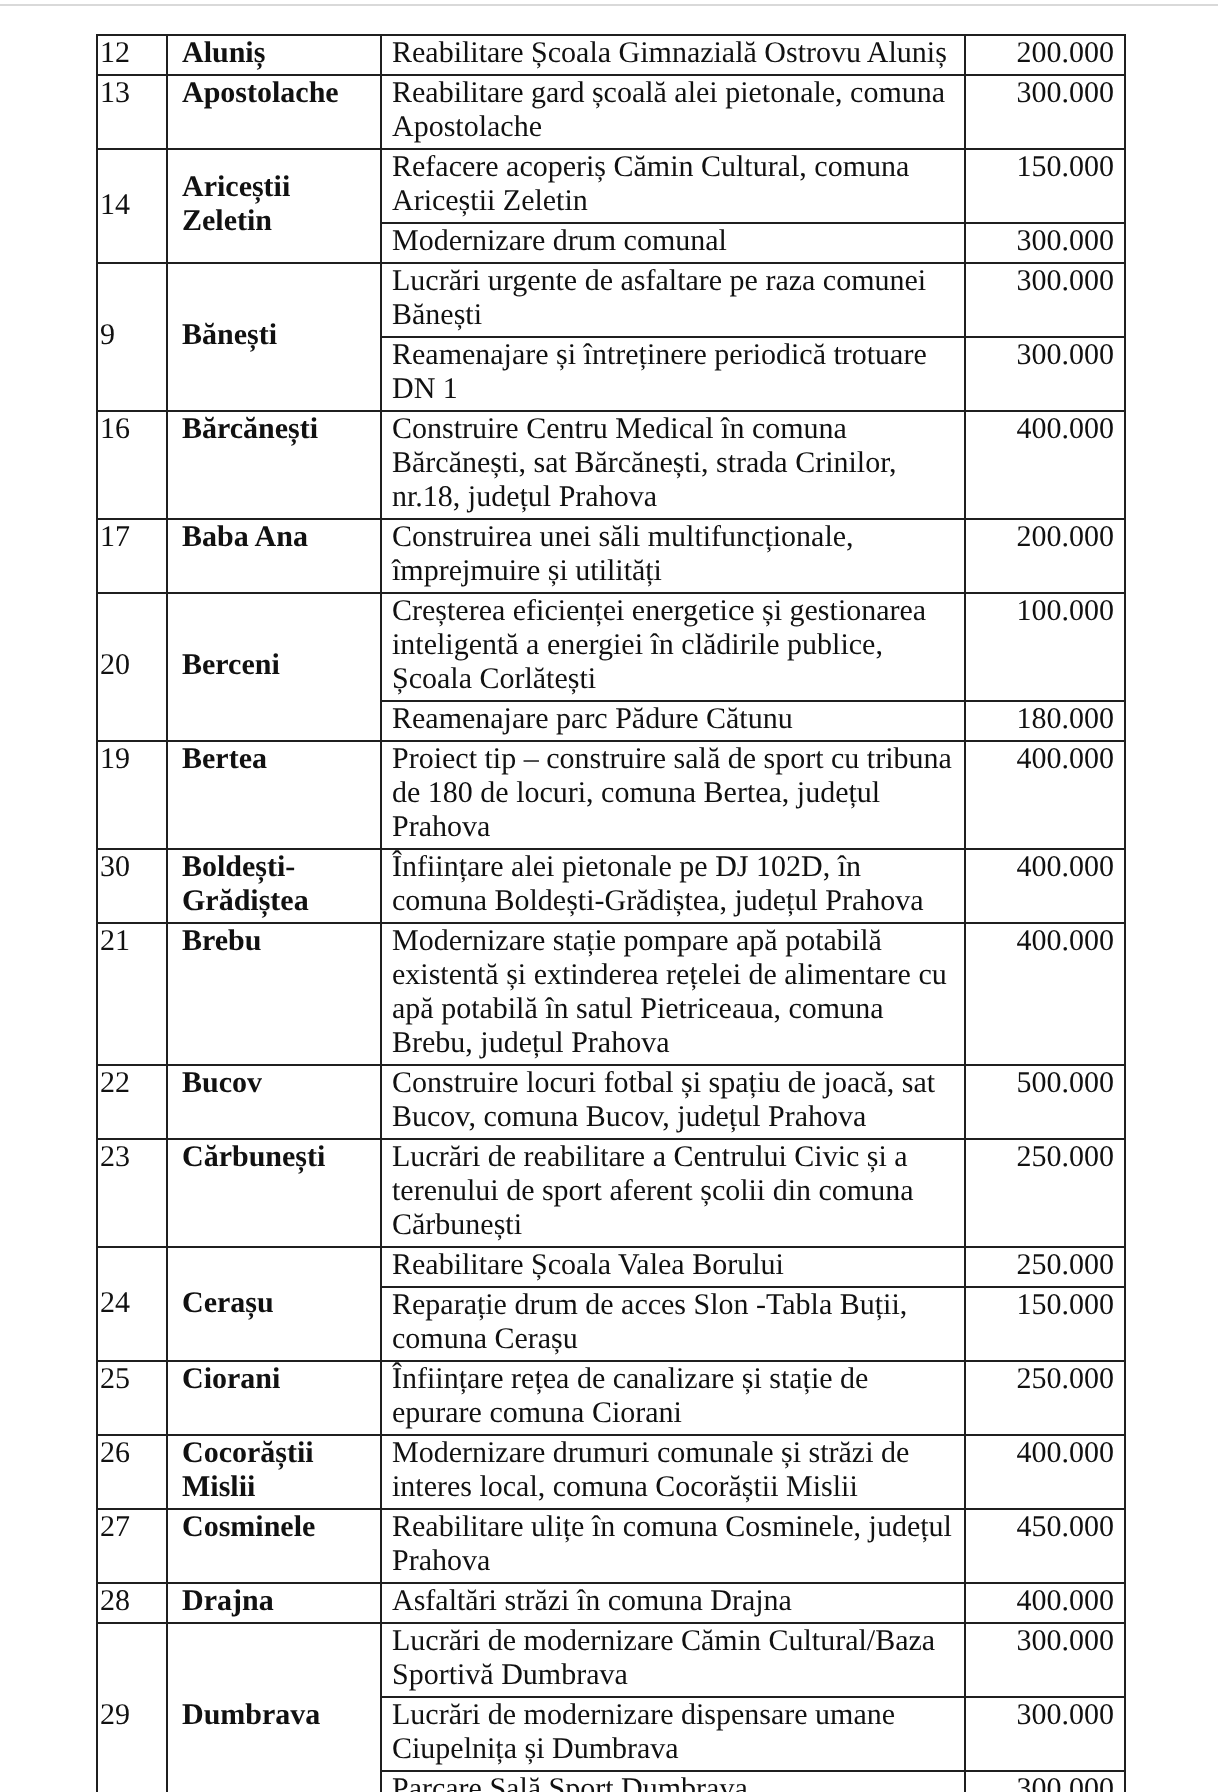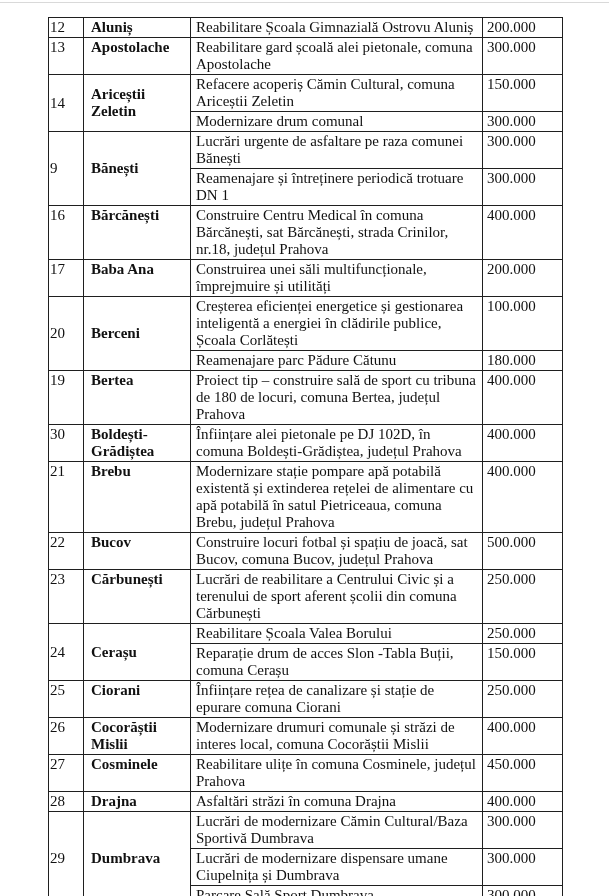--- a/index.html
+++ b/index.html
@@ -54,20 +54,21 @@
   table.funding td.commune {
     padding-left: 7px;
     padding-right: 3px;
     font-weight: bold;
   }
   table.funding td.desc {
     padding-left: 5px;
     padding-right: 4px;
   }
   table.funding td.amount {
+    text-align: right;
     padding-right: 5px;
   }
   table.funding td[rowspan] {
     vertical-align: middle;
   }
 </style>
 </head>
 <body>
 
 <div class="page-top-edge"></div>

